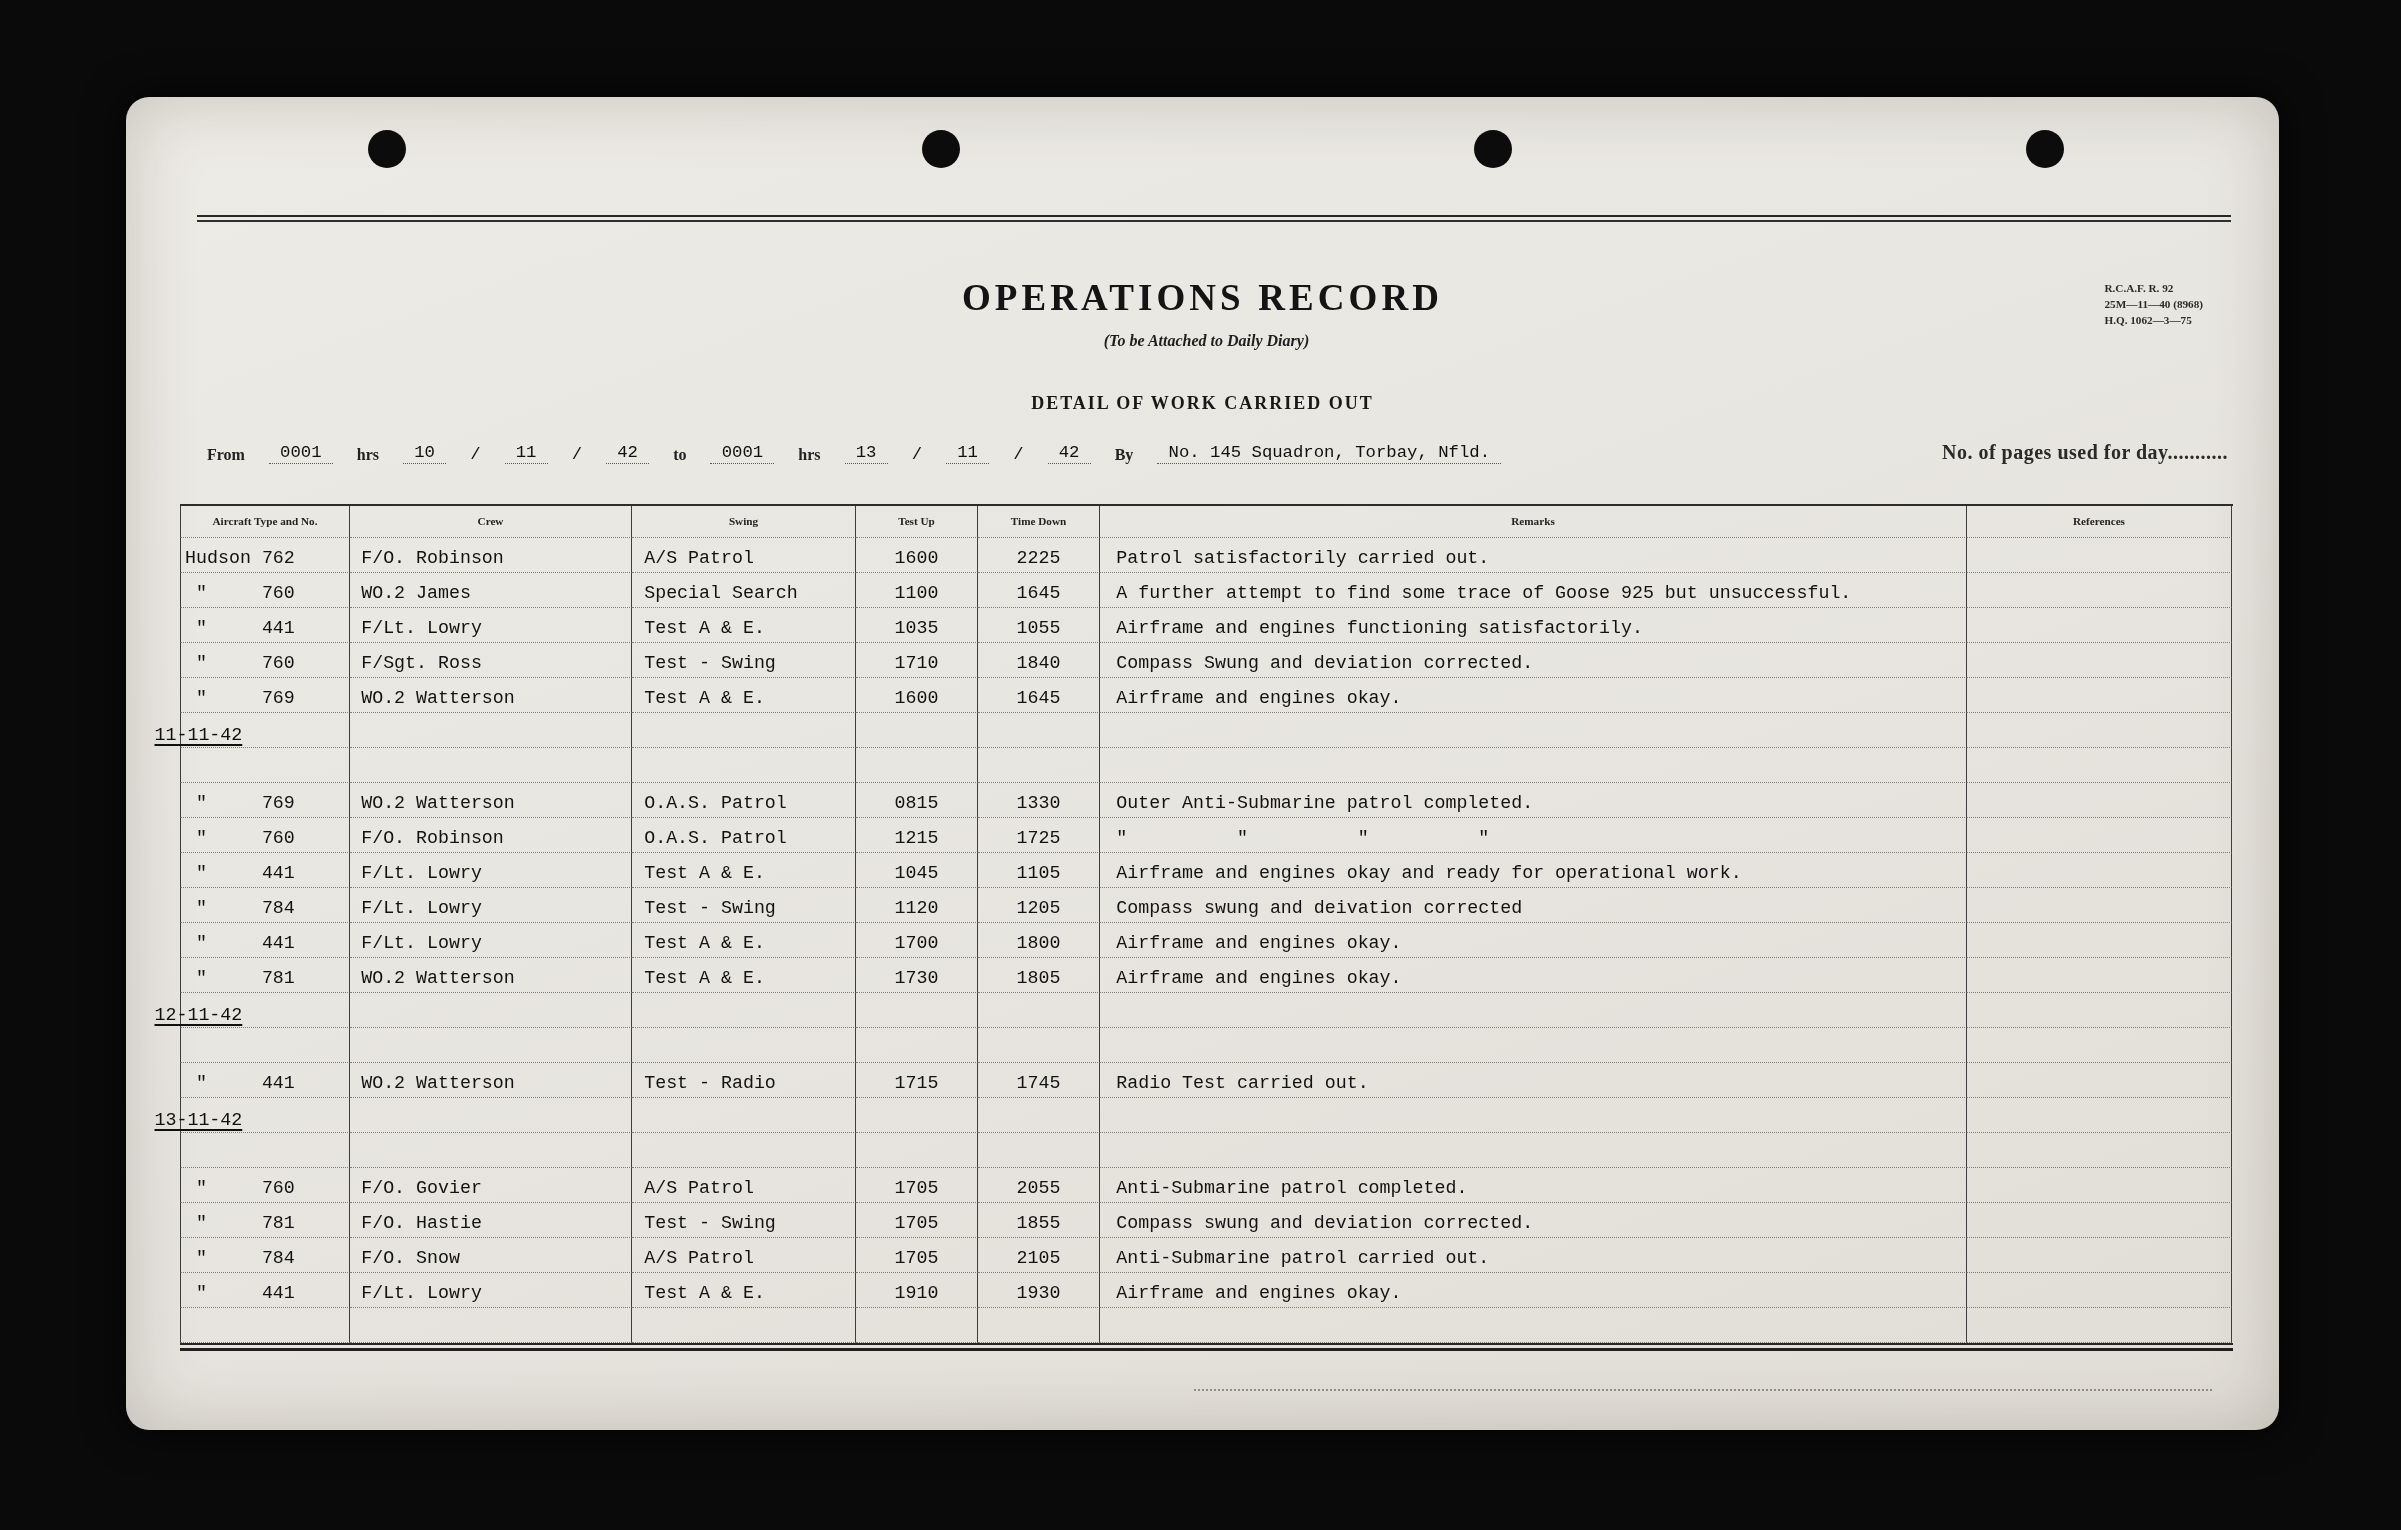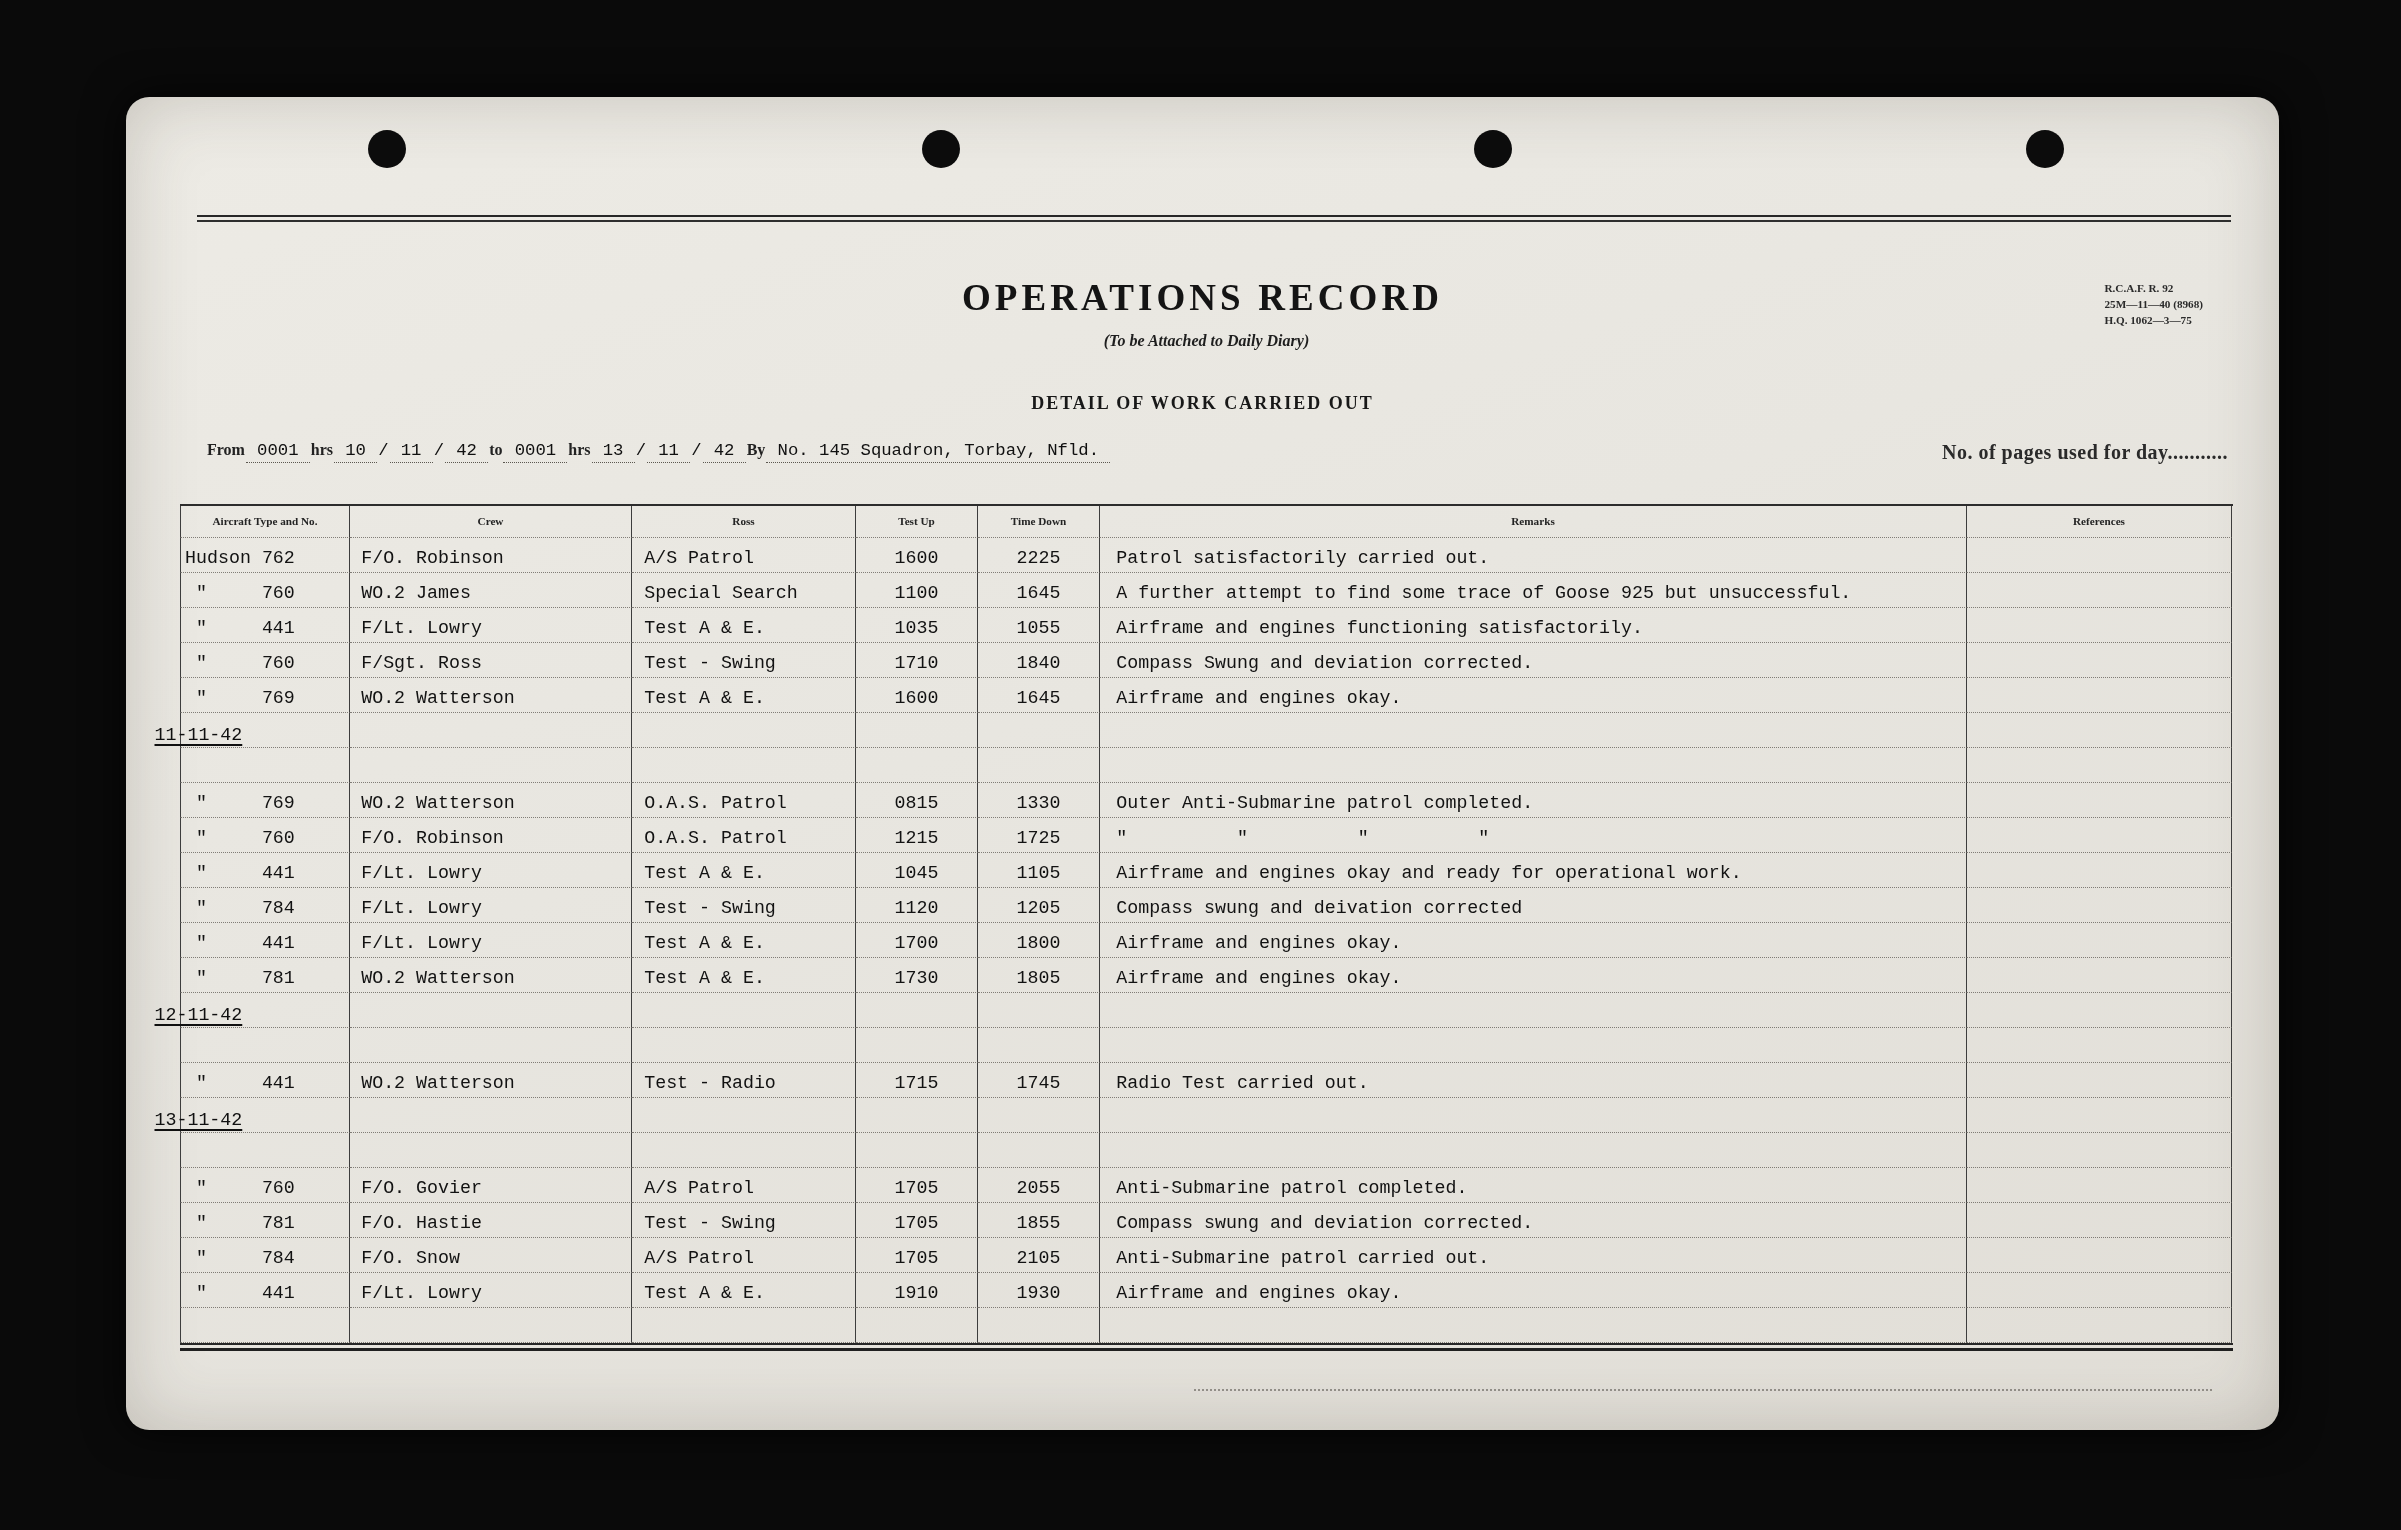--- a/index.html
+++ b/index.html
@@ -27,21 +27,21 @@
     color:#2a2a2a; line-height:1.45; text-align:left; }
 
   .title { position:absolute; left:0; right:0; top:179px; text-align:center;
     font-size:37px; font-weight:bold; letter-spacing:4.1px; color:#141414; }
   .subtitle { position:absolute; left:0; right:0; top:235px; text-align:center;
     font-size:16px; font-style:italic; font-weight:bold; color:#1e1e1e;padding-left:8px; }
   .detail-heading { position:absolute; left:0; right:0; top:296px; text-align:center;
     font-size:18px; font-weight:bold; letter-spacing:2px; color:#181818; }
 
   .from-line { position:absolute; left:81px; right:51px; top:344px;
-    display:flex; align-items:flex-start; gap:1px; }
+    display:flex; align-items:flex-end; gap:24px; }
   .from-line .lbl { font-size:16px; font-weight:600; color:#222; }
   .from-line .val { font-family:"Liberation Mono", monospace; font-size:17.3px; color:#101010;
     border-bottom:1.5px dotted #5c5850; padding:0 11.2px 1.5px; white-space:pre; }
   .from-line .sl { font-family:"Liberation Mono", monospace; font-size:17.3px; color:#101010; }
   .from-line .spacer { flex:1; }
   .from-line .pages { font-size:20px; font-weight:600; color:#2a2a2a; letter-spacing:0.5px; }
 
   .optable { position:absolute; left:54px; top:407px; width:2053px;
     border-top:2px solid #2c2c2c; }
   .thead, .trow { display:grid; grid-template-columns:170px 282px 224px 122px 122px 867px 265px; }
@@ -111,21 +111,21 @@
     <span class="lbl">By</span>
     <span class="val">No. 145 Squadron, Torbay, Nfld.</span>
     <span class="spacer"></span>
     <span class="pages">No. of pages used for day...........</span>
   </div>
 
   <div class="optable">
     <div class="thead">
       <div class="cell first">Aircraft Type and No.</div>
       <div class="cell">Crew</div>
-      <div class="cell">Ross</div>
+      <div class="cell">Swing</div>
       <div class="cell">Test Up</div>
       <div class="cell">Time Down</div>
       <div class="cell">Remarks</div>
       <div class="cell">References</div>
     </div>
     <div>
         <div class="trow">
     <div class="cell first c-aircraft"><span>Hudson 762</span></div>
     <div class="cell c-crew"><span>F/O. Robinson</span></div>
     <div class="cell c-duty"><span>A/S Patrol</span></div>

